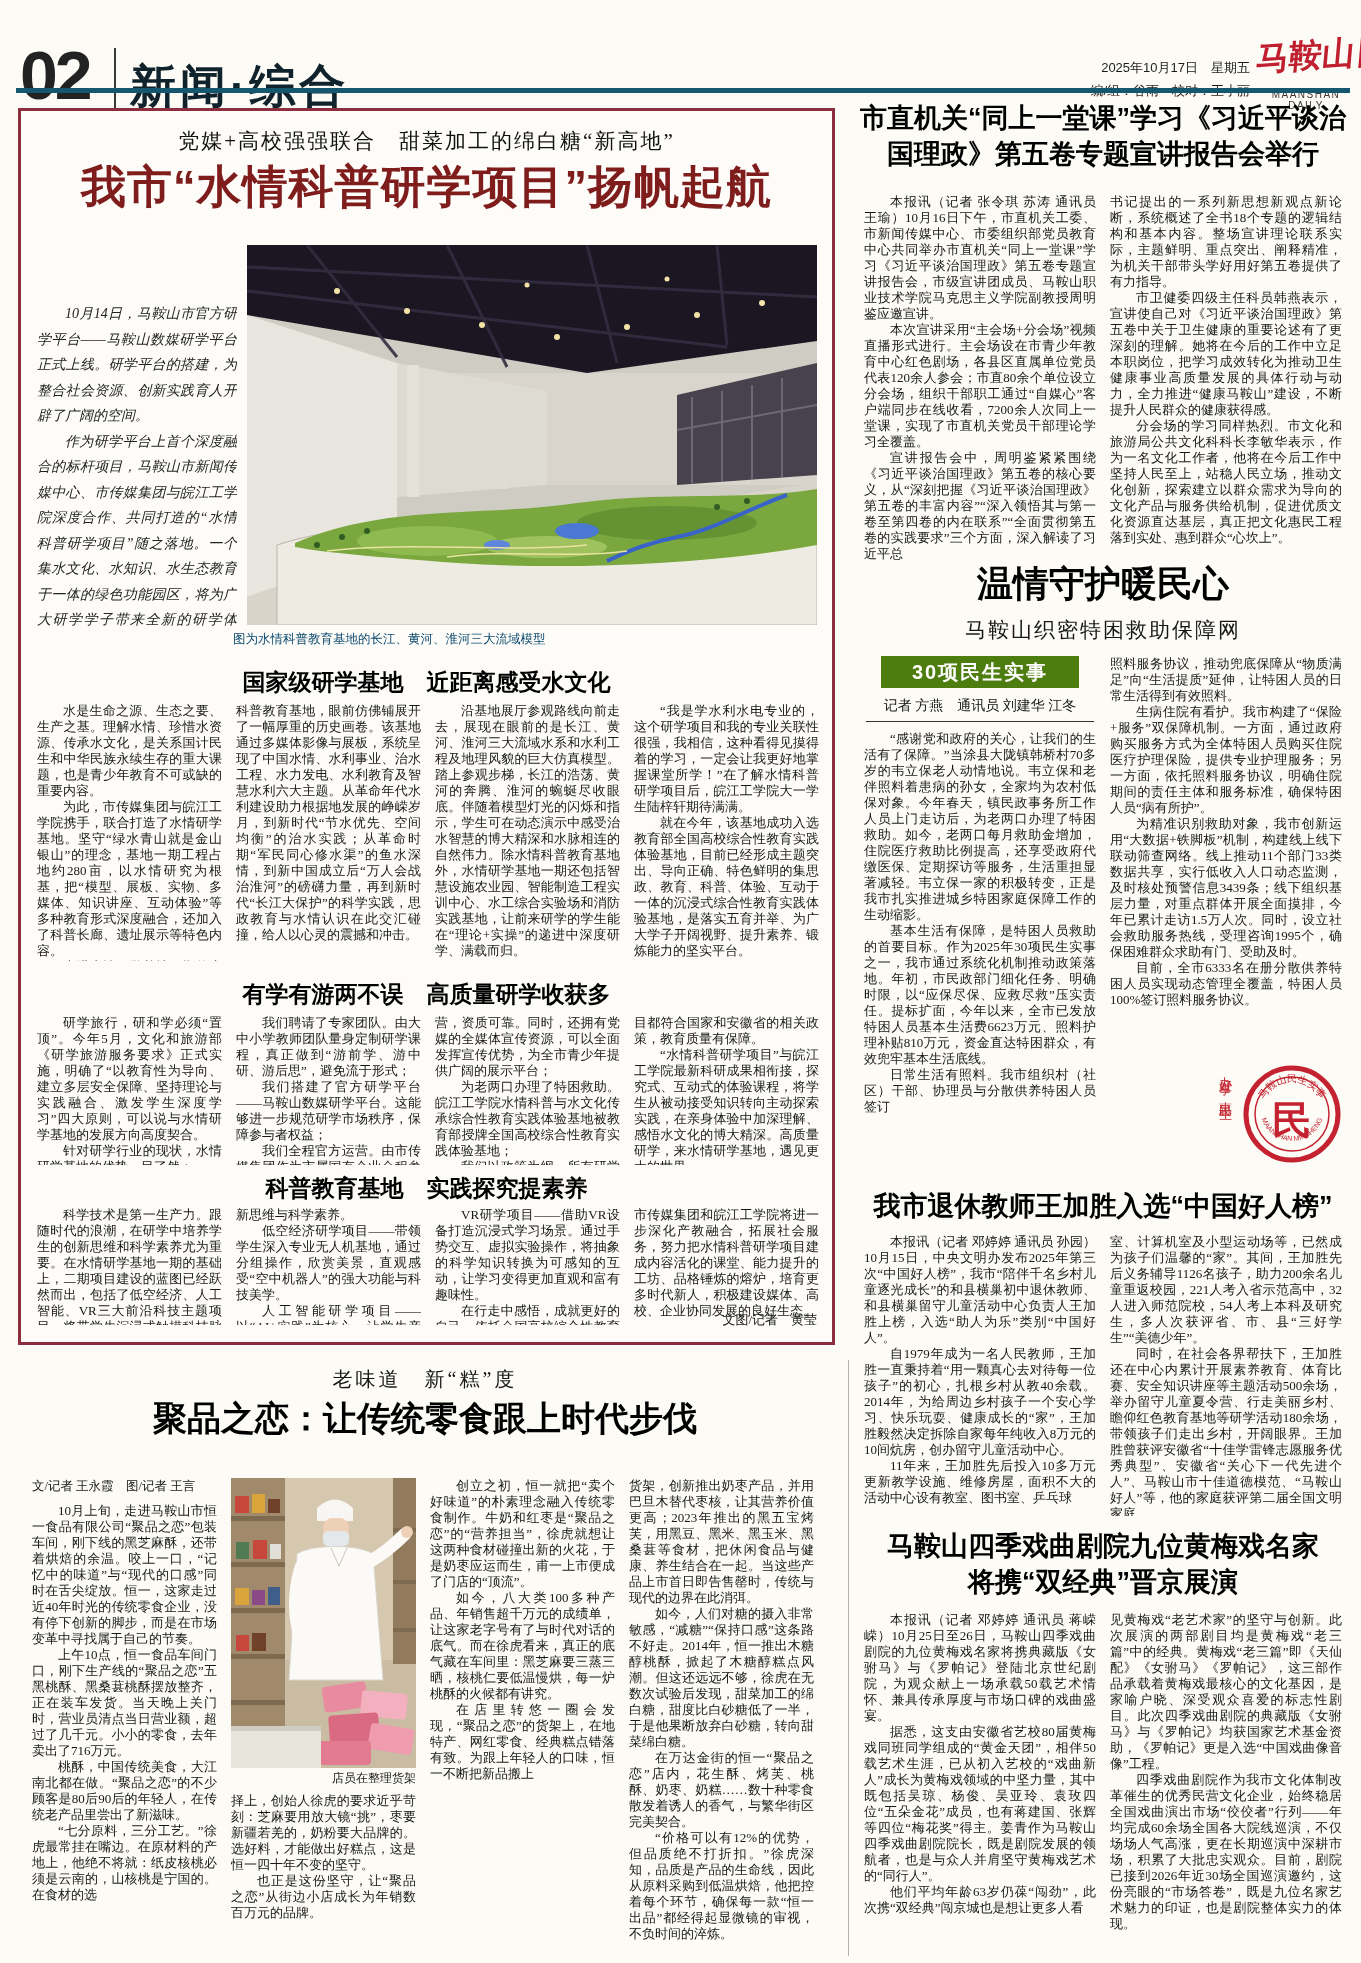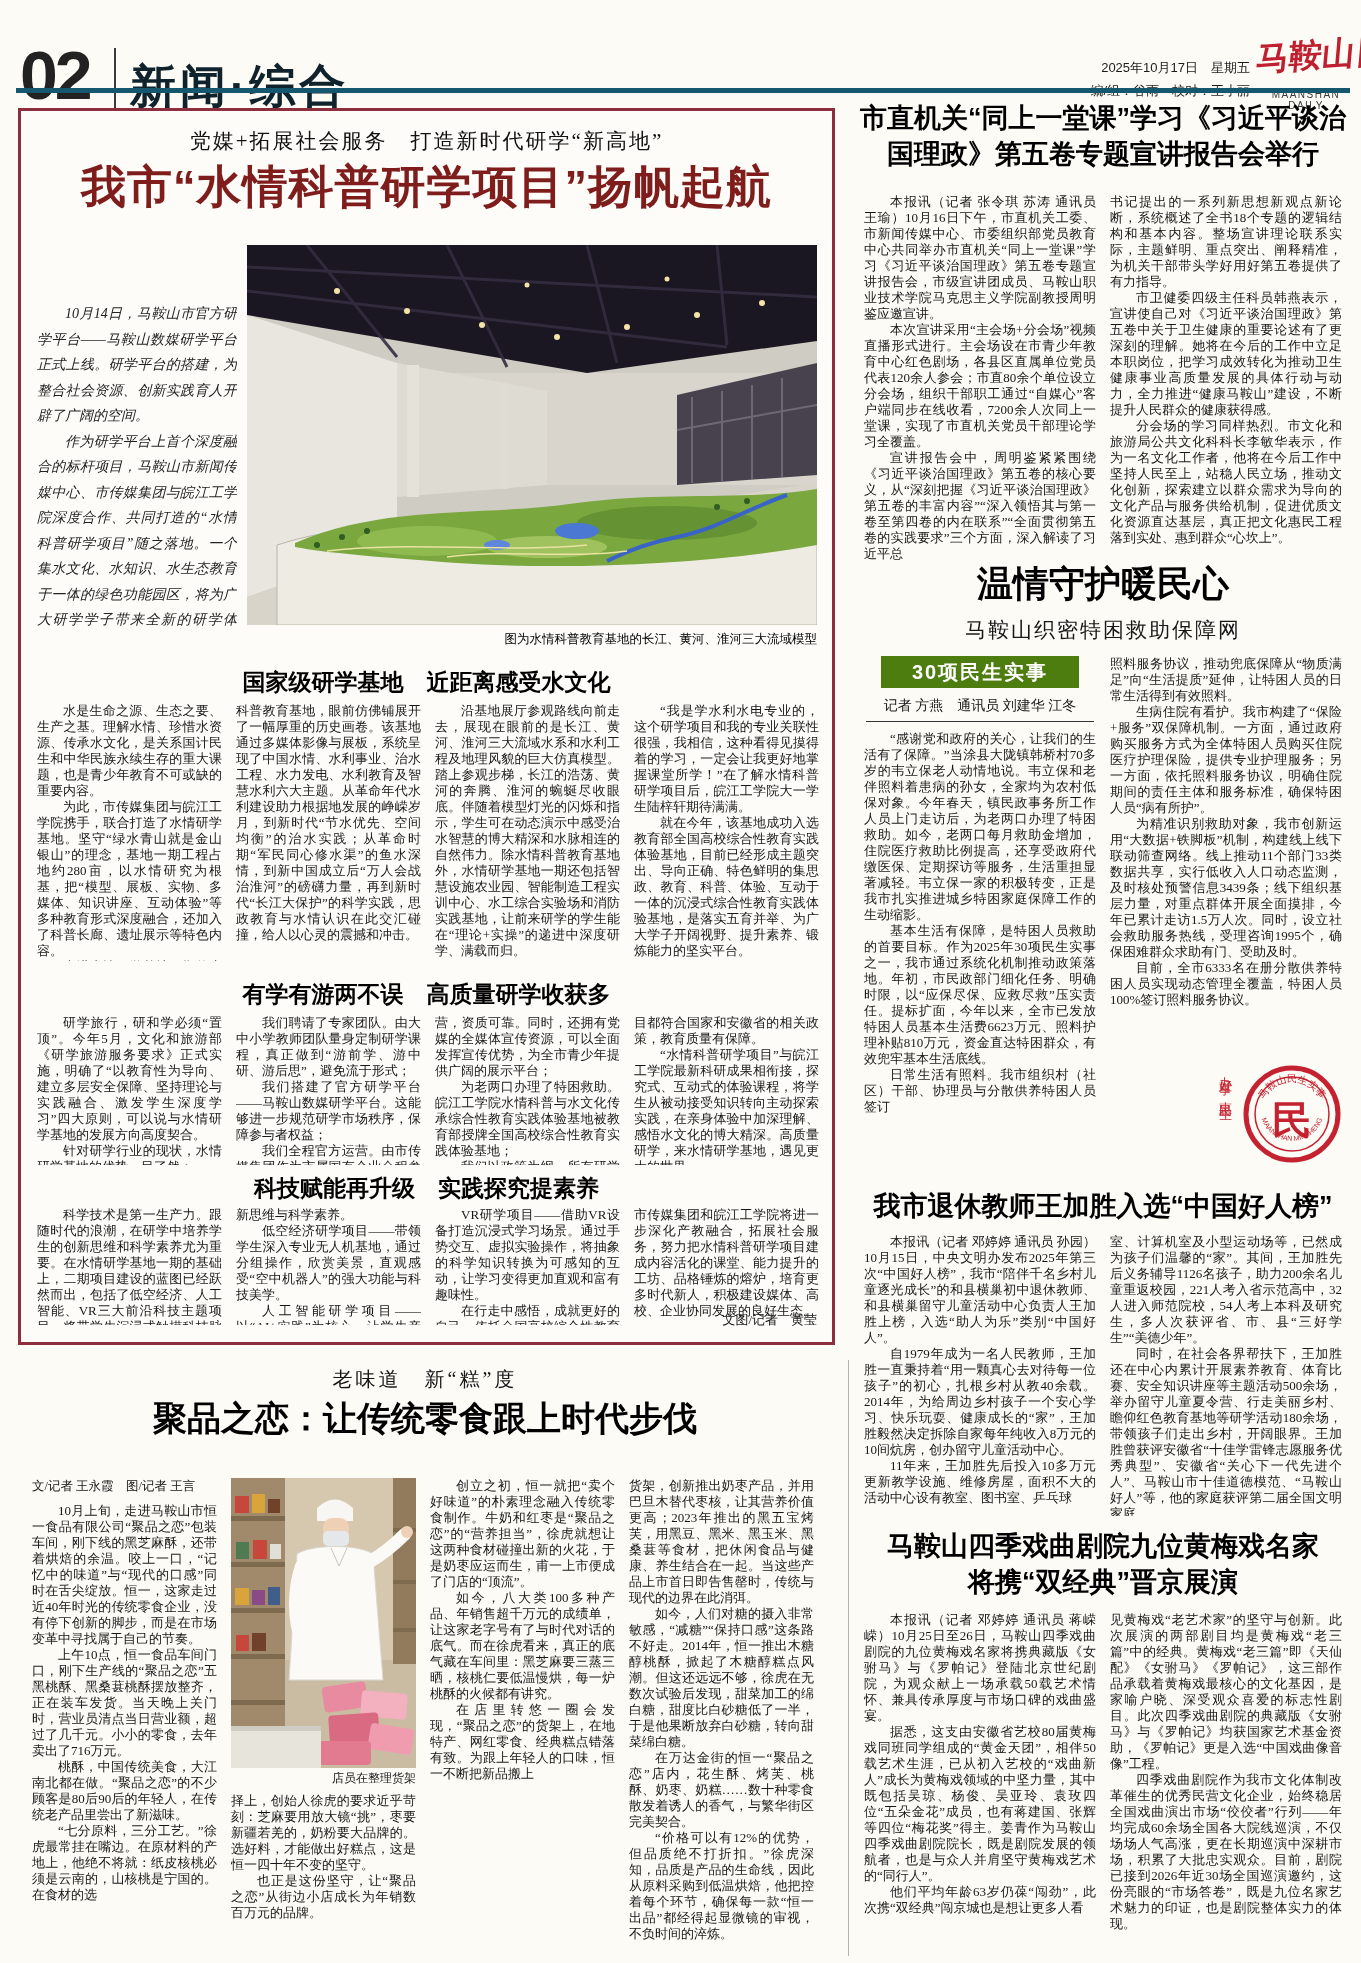--- a/index.html
+++ b/index.html
@@ -22,21 +22,21 @@
 
   
   #main-box{left:18px;top:108px;width:811px;height:1231px;border:3px solid #8d2e3f;background:#fdfcf8;}
   .kicker{left:0;top:16px;width:100%;text-align:center;font:400 21px "Liberation Serif",serif;letter-spacing:2px;color:#111;}
   .headline-main{left:0;top:46px;width:100%;text-align:center;
                  font:900 45px "Liberation Sans",sans-serif;letter-spacing:1px;color:#7f1d1d;}
   #intro-col{left:16px;top:190px;width:200px;height:336px;font:italic 14px "Liberation Serif",serif;
              line-height:25.5px;text-align:justify;color:#222;overflow:hidden;}
   #intro-col p{margin:0;text-indent:2em;}
   #photo1{left:226px;top:134px;width:570px;height:380px;overflow:hidden;}
-  #caption1{left:226px;top:520px;width:570px;text-align:right;font:12.5px "Liberation Serif",serif;color:#000000;}
+  #caption1{left:212px;top:520px;width:570px;font:12.5px "Liberation Serif",serif;color:#0c4a6e;}
   .sec-title{left:0;width:100%;text-align:center;font:700 23px "Liberation Sans",sans-serif;color:#000;}
   #sec1-title{top:556px;} #sec2-title{top:868px;} #sec3-title{top:1062px;}
   .cols{left:16px;width:782px;display:flex;gap:14px;overflow:hidden;}
   #row1{top:592px;height:258px;} #row2{top:904px;height:150px;} #row3{top:1096px;height:118px;}
   .col{width:185px;font:13px "Liberation Serif",serif;line-height:16px;text-align:justify;overflow:hidden;}
   .para{margin:0;text-indent:2em;}
   .para.cont{text-indent:0;}
   #main-byline{top:1200px;left:598px;width:198px;text-align:right;font:13px "Liberation Serif",serif;}
 
   
@@ -86,21 +86,21 @@
     <div>2025年10月17日　星期五</div>
     <div>编/组：谷雨　校对：王小丽</div>
   </div>
   <div class="abs" id="masthead">
     <span class="mh-cn">马鞍山日报</span>
     <span class="mh-en">MAANSHAN DAILY</span>
   </div>
   <div class="abs" id="top-rule"></div>
 
   <div class="abs" id="main-box">
-    <div class="abs kicker">党媒+拓展社会服务　打造新时代研学“新高地”</div>
+    <div class="abs kicker">党媒+高校强强联合　甜菜加工的绵白糖“新高地”</div>
     <div class="abs headline-main">我市“水情科普研学项目”扬帆起航</div>
 
     <div class="abs" id="intro-col">
         <p class="para">10月14日，马鞍山市官方研学平台——马鞍山数媒研学平台正式上线。研学平台的搭建，为整合社会资源、创新实践育人开辟了广阔的空间。</p>
         <p class="para">作为研学平台上首个深度融合的标杆项目，马鞍山市新闻传媒中心、市传媒集团与皖江工学院深度合作、共同打造的“水情科普研学项目”随之落地。一个集水文化、水知识、水生态教育于一体的绿色功能园区，将为广大研学学子带来全新的研学体验，真正做到在“游前学、游中研、游后思”。</p>
       </div>
 
     <div class="abs" id="photo1">
       <svg viewBox="0 0 570 380" width="570" height="380">
         <rect width="570" height="380" fill="#cfccc3"></rect>
@@ -192,21 +192,21 @@
           <p class="para cont">营，资质可靠。同时，还拥有党媒的全媒体宣传资源，可以全面发挥宣传优势，为全市青少年提供广阔的展示平台；</p>
           <p class="para">为老两口办理了特困救助。皖江工学院水情科普与水文化传承综合性教育实践体验基地被教育部授牌全国高校综合性教育实践体验基地；</p>
           <p class="para">我们以政策为纲。所有研学项</p>
         </div>
       <div class="col">
           <p class="para cont">目都符合国家和安徽省的相关政策，教育质量有保障。</p>
           <p class="para">“水情科普研学项目”与皖江工学院最新科研成果相衔接，探究式、互动式的体验课程，将学生从被动接受知识转向主动探索实践，在亲身体验中加深理解、感悟水文化的博大精深。高质量研学，来水情研学基地，遇见更大的世界。</p>
         </div>
     </div>
 
-    <div class="abs sec-title" id="sec3-title">科技赋能再升级　实践探究提素养</div>
+    <div class="abs sec-title" id="sec3-title">科普教育基地　实践探究提素养</div>
     <div class="abs cols" id="row3">
       <div class="col">
           <p class="para">科学技术是第一生产力。跟随时代的浪潮，在研学中培养学生的创新思维和科学素养尤为重要。在水情研学基地一期的基础上，二期项目建设的蓝图已经跃然而出，包括了低空经济、人工智能、VR三大前沿科技主题项目，将带学生沉浸式触摸科技脉搏，在实践中培育创</p>
         </div>
       <div class="col">
           <p class="para cont">新思维与科学素养。</p>
           <p class="para">低空经济研学项目——带领学生深入专业无人机基地，通过分组操作，欣赏美景，直观感受“空中机器人”的强大功能与科技美学。</p>
           <p class="para">人工智能研学项目——以“AI+实践”为核心，让学生亲手解锁AI赋能生活与学习的奥秘。</p>
         </div>
       <div class="col">

